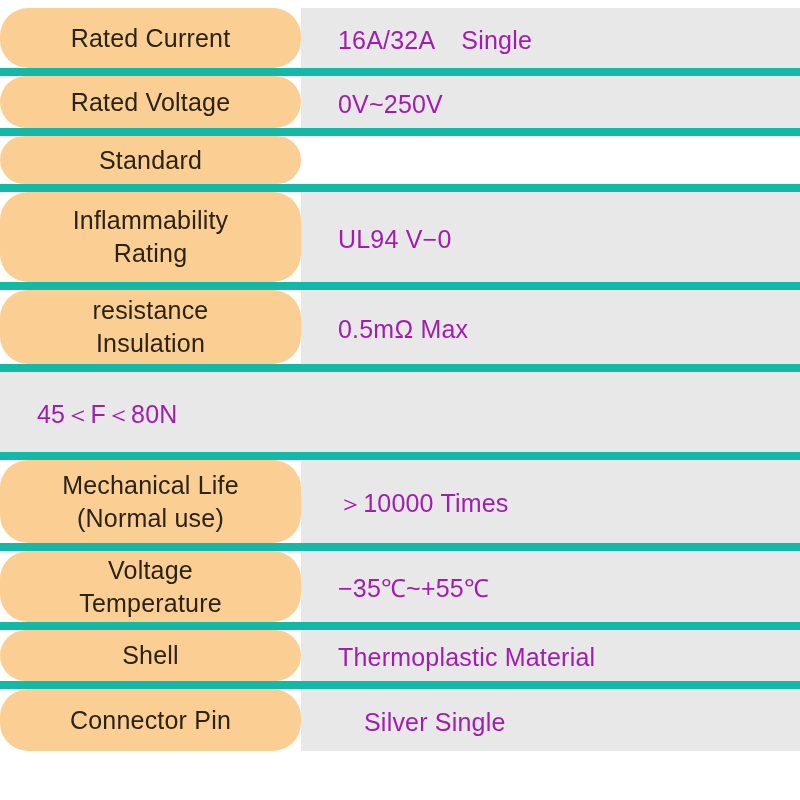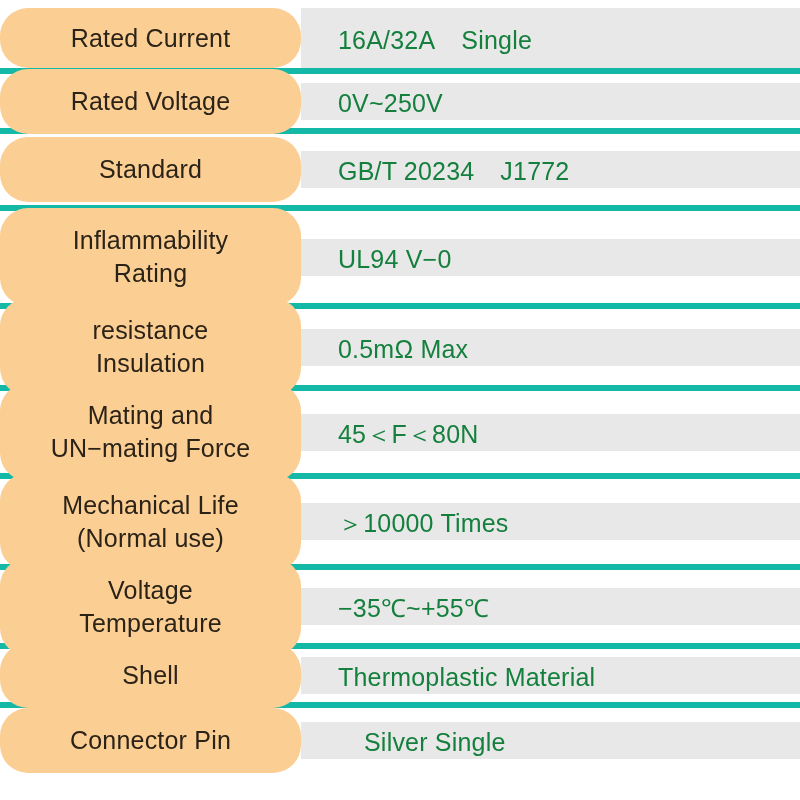--- a/index.html
+++ b/index.html
@@ -25,22 +25,21 @@
   }
 
   .spec-row {
     display: flex;
     width: 100%;
     box-sizing: border-box;
     background: #ffffff;
   }
 
   .spec-row + .spec-row {
-    border-top: 6px solid #14b8a6;
-    align-items: center;
+    border-top: 8px solid #14b8a6;
   }
 
   .cell-label {
     width: 301px;
     min-width: 301px;
     background: #fbcf94;
     color: #2b2218;
     display: flex;
     align-items: center;
     justify-content: center;
@@ -50,21 +49,21 @@
     font-size: 25px;
     line-height: 1.32;
     letter-spacing: 0.2px;
     font-weight: 400;
     border-radius: 28px;
   }
 
   .cell-value {
     flex: 1 1 auto;
     background: #e8e8e9;
-    color: #15803d;
+    color: #a21caf;
     display: flex;
     align-items: center;
     justify-content: flex-start;
     box-sizing: border-box;
     padding: 4px 0 0 37px;
     font-size: 25px;
     line-height: 1.32;
     letter-spacing: 0.2px;
     font-weight: 400;
   }
@@ -107,28 +106,23 @@
 
   <div class="spec-row" style="height:60px">
     <div class="cell-label">
       <span class="lbl-line">Rated Voltage</span>
     </div>
     <div class="cell-value">
       <span>0V~250V</span>
     </div>
   </div>
 
-  <div class="spec-row" style="height:77px">
+  <div class="spec-row" style="height:56px">
     <div class="cell-label">
       <span class="lbl-line">Standard</span>
-    </div>
-    <div class="cell-value">
-      <span>GB/T 20234</span>
-      <span class="gap-wide"></span>
-      <span>J1772</span>
     </div>
   </div>
 
   <div class="spec-row" style="height:98px">
     <div class="cell-label">
       <div>
         <span class="lbl-line">Inflammability</span>
         <span class="lbl-line">Rating</span>
       </div>
     </div>
@@ -143,26 +137,20 @@
         <span class="lbl-line">resistance</span>
         <span class="lbl-line">Insulation</span>
       </div>
     </div>
     <div class="cell-value">
       <span>0.5mΩ Max</span>
     </div>
   </div>
 
   <div class="spec-row" style="height:88px">
-    <div class="cell-label">
-      <div>
-        <span class="lbl-line">Mating and</span>
-        <span class="lbl-line">UN−mating Force</span>
-      </div>
-    </div>
     <div class="cell-value">
       <span>45＜F＜80N</span>
     </div>
   </div>
 
   <div class="spec-row" style="height:91px">
     <div class="cell-label">
       <div>
         <span class="lbl-line">Mechanical Life</span>
         <span class="lbl-line">(Normal use)</span>

